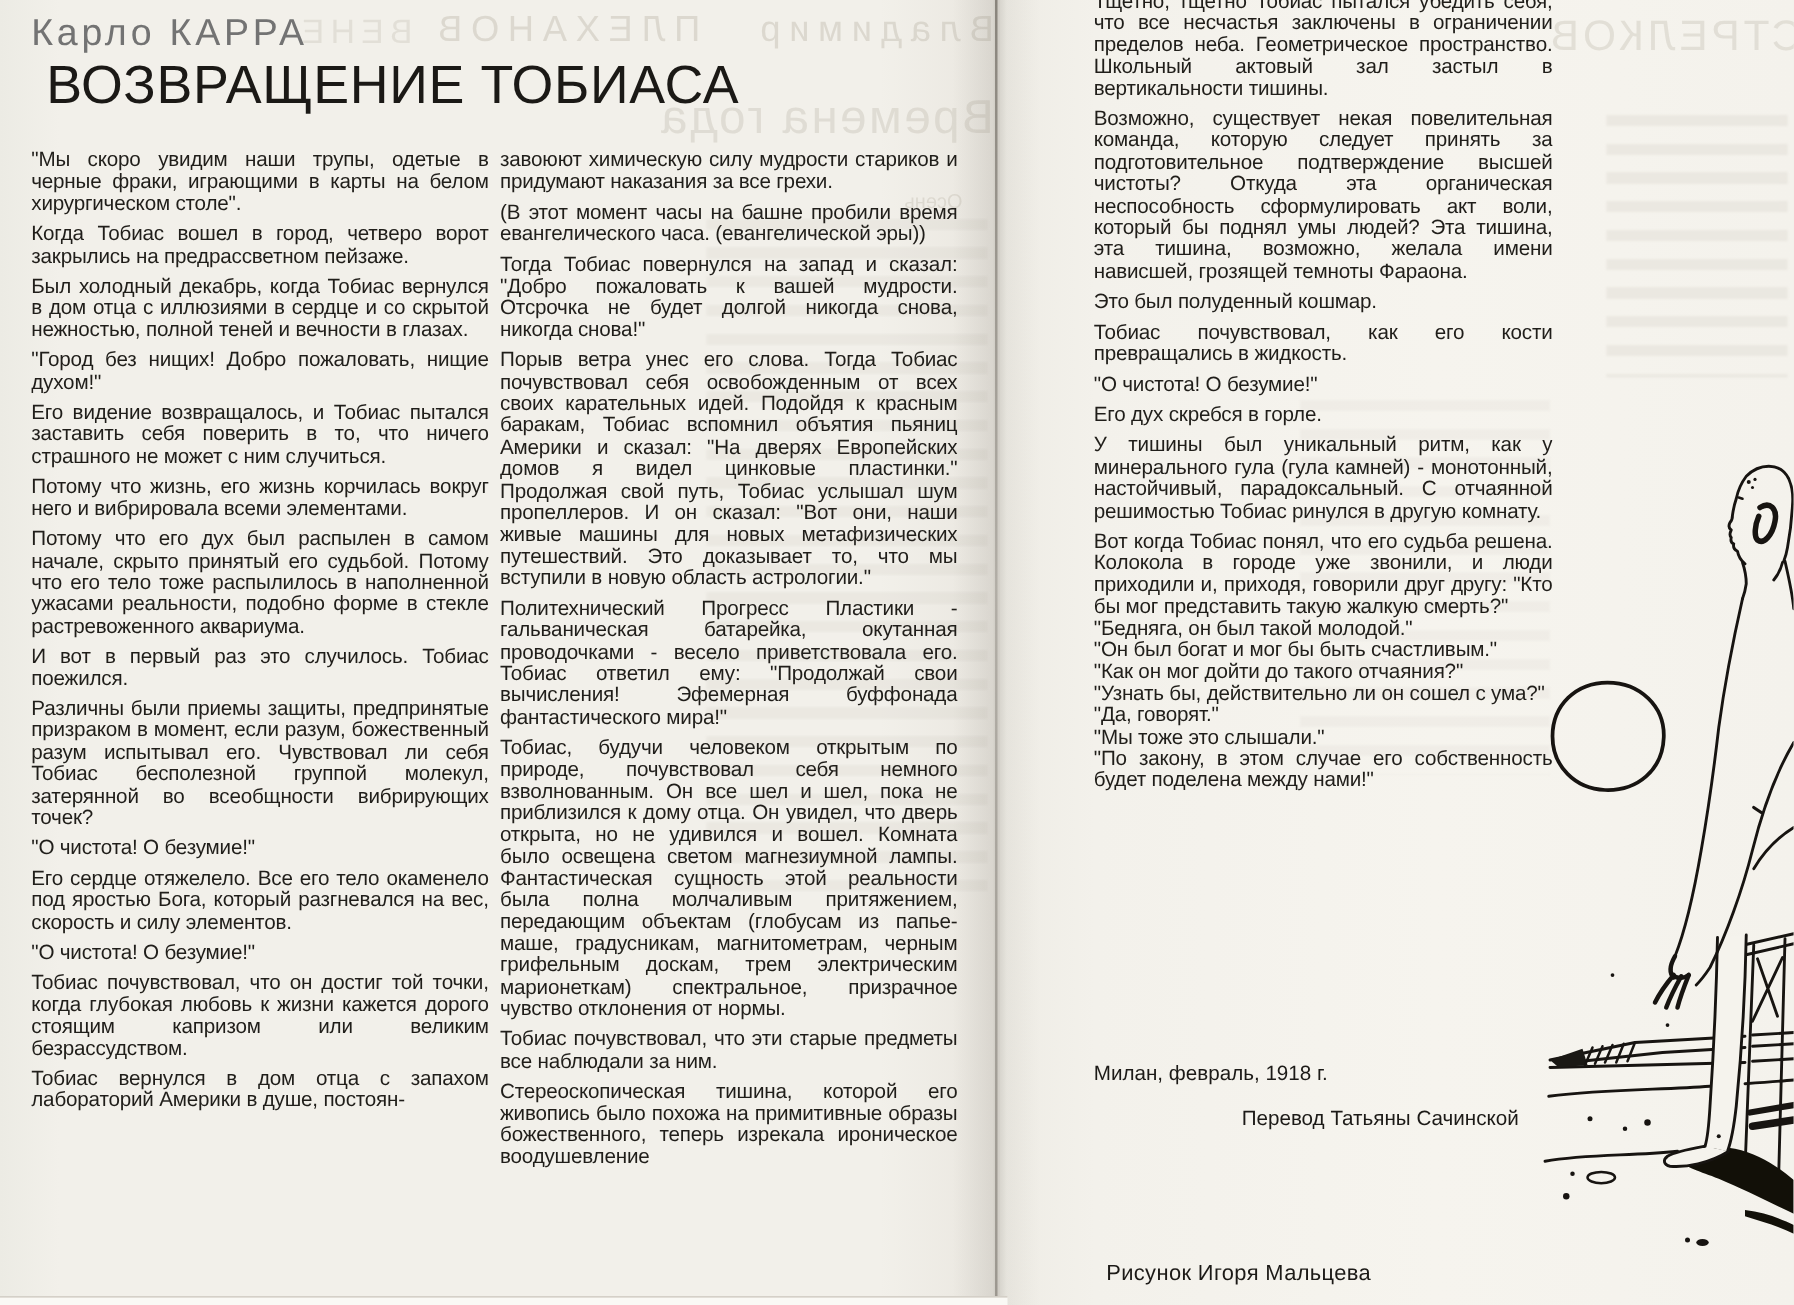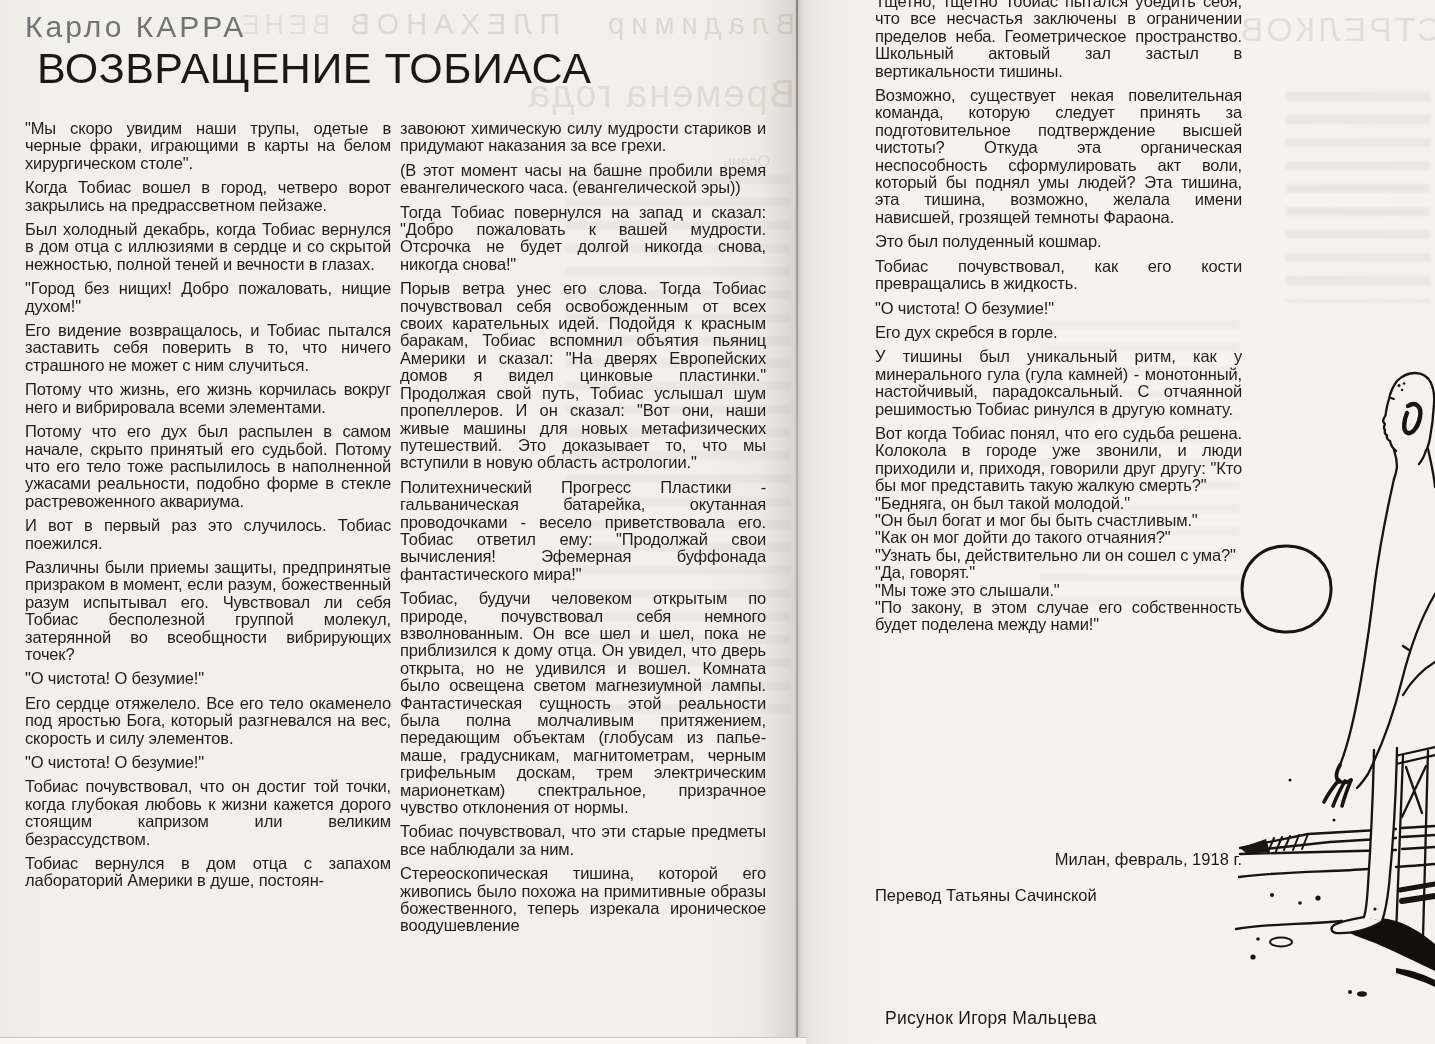--- a/index.html
+++ b/index.html
@@ -22,22 +22,22 @@
   .author{position:absolute;left:25px;top:10px;font-size:30px;letter-spacing:3px;color:#737373;}
   .title{position:absolute;left:37px;top:44px;font-size:43px;letter-spacing:.5px;color:#1b1916;}
 
   .col{position:absolute;text-align:justify;font-size:16.5px;line-height:17.4px;
     letter-spacing:-.15px;color:#201e1a;overflow:hidden;}
   .col .para{margin:0 0 7px 0;white-space:pre-line;}
   #col1{left:25px;top:120px;width:366px;height:922px;}
   #col2{left:400px;top:120px;width:366px;height:924px;}
   #col3{left:875px;top:-7px;width:367px;height:852px;}
 
-  .dateline{position:absolute;left:875px;top:850px;width:367px;text-align:right;font-size:16.5px;}
-  .translator{position:absolute;left:875px;top:886px;width:340px;font-size:16.5px;}
+  .dateline{position:absolute;left:875px;top:850px;width:367px;font-size:16.5px;}
+  .translator{position:absolute;left:875px;top:886px;width:340px;text-align:right;font-size:16.5px;}
   .caption{position:absolute;left:885px;top:1008px;font-size:17.5px;letter-spacing:.3px;}
 
   
   .ghost{position:absolute;transform:scaleX(-1);color:#c7c2b6;opacity:.5;
     filter:blur(.4px);white-space:nowrap;}
   .g-vladimir{left:330px;top:8px;width:465px;font-size:29px;letter-spacing:7px;word-spacing:26px;}
   .g-vene{left:250px;top:10px;width:80px;font-size:27px;letter-spacing:5px;opacity:.35;}
   .g-vremena{left:545px;top:73px;width:250px;font-size:38px;letter-spacing:2px;opacity:.42;}
   .g-osen{left:700px;top:153px;width:70px;font-size:16px;opacity:.45;}
   .g-strelkov{left:1262px;top:10px;width:180px;font-size:34px;letter-spacing:3px;opacity:.4;}

